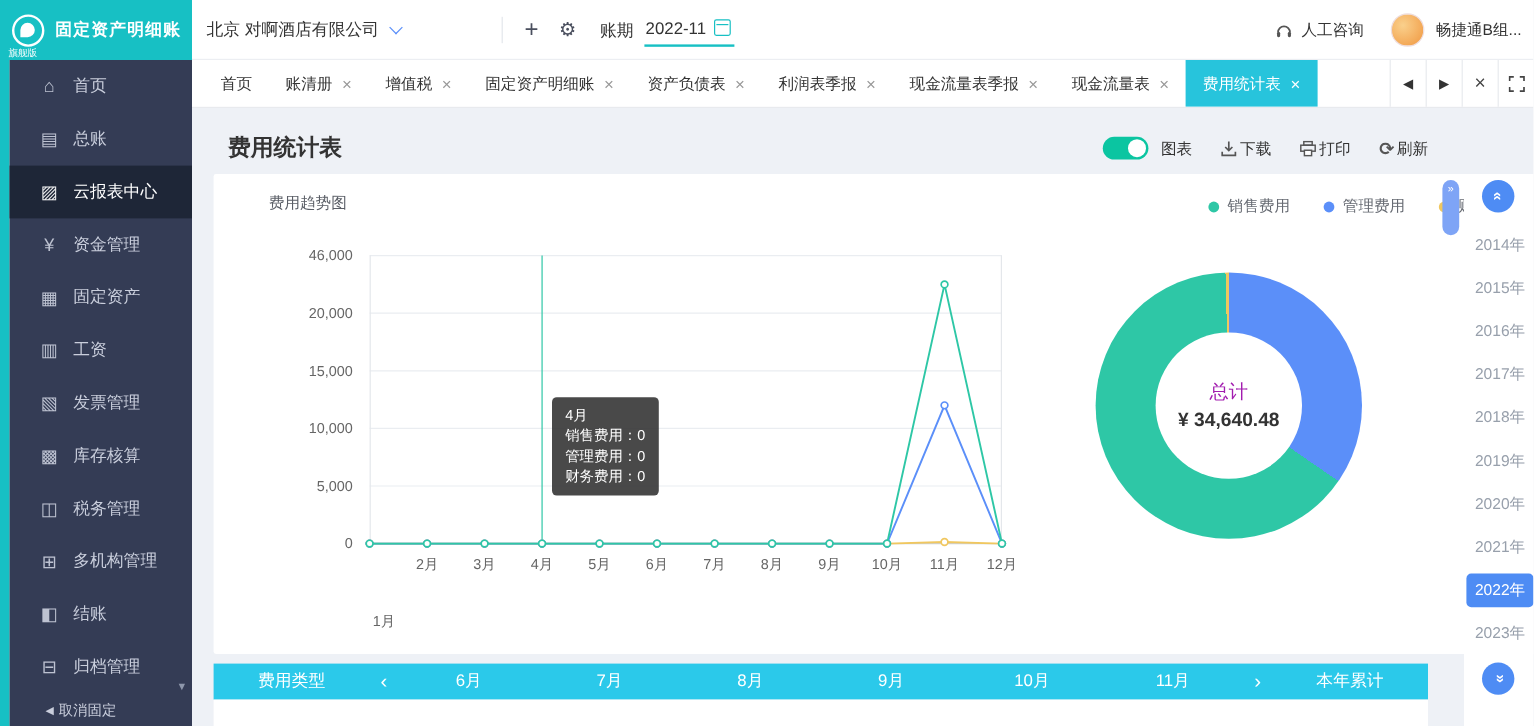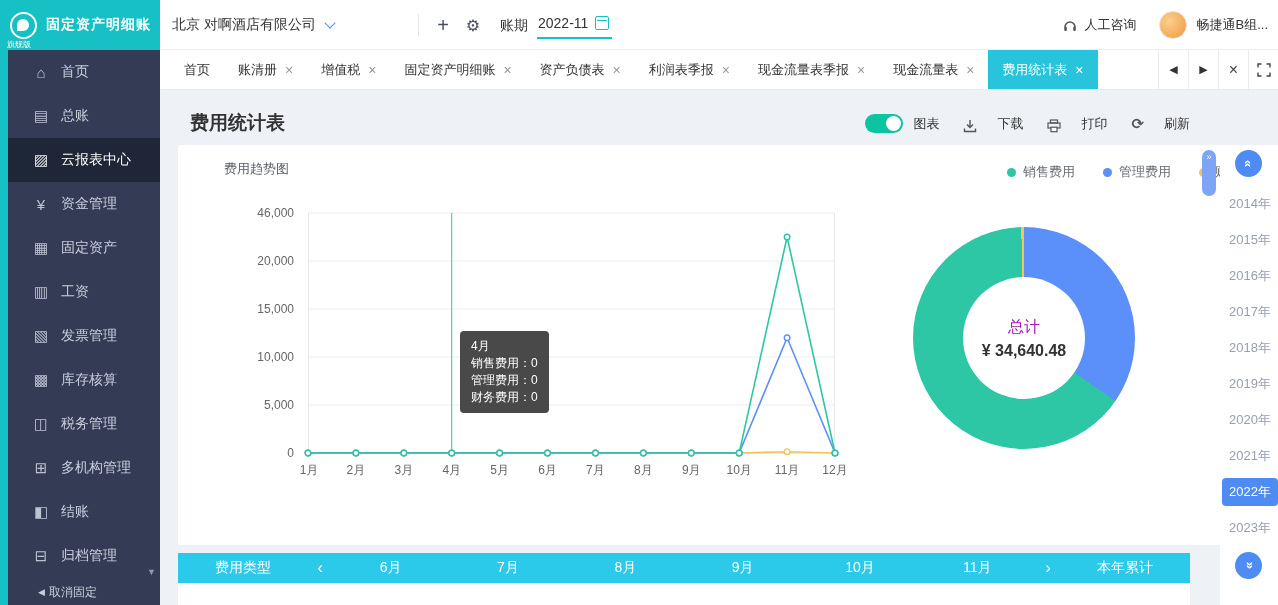--- a/index.html
+++ b/index.html
@@ -46,21 +46,21 @@
   .tab.active{background:#27C4DC;color:#fff}
   .tab.active .x{color:#fff}
   .tab-ctrls{display:flex;flex:none}
   .tab-ctrl{width:30px;display:flex;align-items:center;justify-content:center;border-left:1px solid #E8EAEE;color:#333;font-size:11px;cursor:pointer}
   .tab-ctrl.closex{font-size:16px;color:#444}
 
   
   .main{position:absolute;left:160px;top:90px;width:1118px;height:515px;background:#EEF1F6}
   .page-title{position:absolute;left:30px;top:20px;font-size:19px;font-weight:bold;color:#333}
   .view-ctrls{position:absolute;right:88px;top:24px;display:flex;align-items:center;gap:10px;font-size:13px;color:#333}
-  .vc{display:flex;align-items:flex-end;gap:20px;cursor:pointer;margin-left:14px}
+  .vc{display:flex;align-items:center;gap:2px;cursor:pointer;margin-left:14px}
   .toggle{width:38px;height:19px;border-radius:10px;background:#0BC5A1;position:relative;cursor:pointer}
   .toggle::after{content:'';position:absolute;right:2px;top:2px;width:15px;height:15px;border-radius:50%;background:#fff}
   .refresh-g{font-size:15px;color:#555;font-weight:bold}
 
   
   .panel{position:absolute;left:18px;top:55px;width:1117px;height:400px;background:#fff;border-radius:2px}
   .chart-title{position:absolute;left:46px;top:15px;font-size:13px;color:#5A5E66}
   .legend{position:absolute;right:28px;top:18px;display:flex;gap:28px;align-items:center;font-size:13px;color:#676B73}
   .legend-item{display:flex;align-items:center;cursor:pointer}
   .dot{width:9px;height:9px;border-radius:50%;display:inline-block;margin-right:7px;background:#ccc}
@@ -348,21 +348,21 @@
           </svg>
         <div id="y-labels">
             <div class="ytick" style="top: -7px;">46,000</div>
             <div class="ytick" style="top: 41px;">20,000</div>
             <div class="ytick" style="top: 89px;">15,000</div>
             <div class="ytick" style="top: 137px;">10,000</div>
             <div class="ytick" style="top: 185px;">5,000</div>
             <div class="ytick" style="top: 233px;">0</div>
           </div>
         <div id="x-labels">
-            <div class="xtick" style="left: 1px;">1月</div>
+            <div class="xtick" style="left: 12px; margin-top: 48px;">1月</div>
             <div class="xtick" style="left: 47.9091px;">2月</div>
             <div class="xtick" style="left: 95.8182px;">3月</div>
             <div class="xtick" style="left: 143.727px;">4月</div>
             <div class="xtick" style="left: 191.636px; text-align: right;">5月</div>
             <div class="xtick" style="left: 239.545px;">6月</div>
             <div class="xtick" style="left: 287.455px;">7月</div>
             <div class="xtick" style="left: 335.364px;">8月</div>
             <div class="xtick" style="left: 383.273px;">9月</div>
             <div class="xtick" style="left: 431.182px;">10月</div>
             <div class="xtick" style="left: 479.091px;">11月</div>

